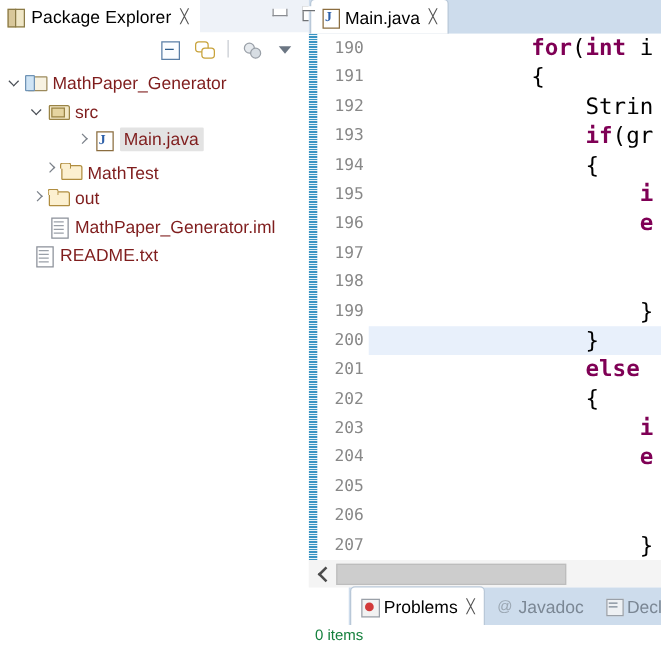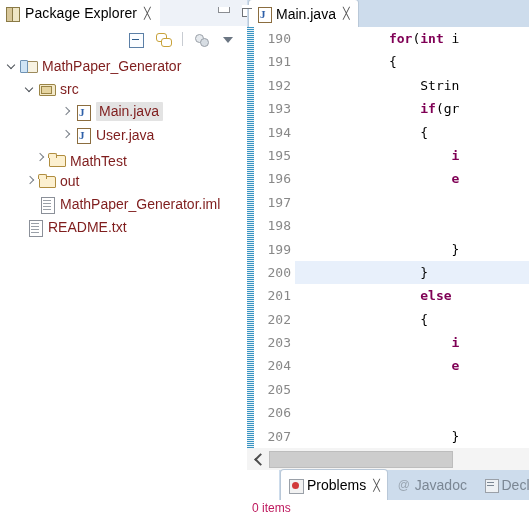--- a/index.html
+++ b/index.html
@@ -186,21 +186,21 @@
   #gutter{
     position:absolute;left:7px;top:0;width:41px;height:421px;
     background:#ffffff;
   }
   .lnum{
     height:23.4px;line-height:23.4px;text-align:right;padding-right:4px;
     font-family:"DejaVu Sans Mono", monospace;font-size:13px;color:#888888;
   }
   #lines{
     position:absolute;left:48px;top:0;width:234px;height:421px;
-    font-family:"DejaVu Sans Mono", monospace;font-size:13px;
+    font-family:"DejaVu Sans Mono", monospace;font-size:18px;
   }
   .cline{
     height:23.4px;line-height:23.4px;white-space:pre;overflow:hidden;
     color:#000000;
   }
   .cline.cur{background:#e8f0fb;}
   .kw{color:#7f0055;font-weight:bold;}
   #caret{
     position:absolute;left:160px;top:0;width:1px;height:16px;background:#000;
   }
@@ -225,21 +225,21 @@
     margin-left:32px;
   }
   .btab{
     position:absolute;top:0;height:30px;display:flex;align-items:center;gap:4px;
     padding:0 7px;white-space:nowrap;font-size:14px;
   }
   .btab.active{background:#ffffff;border-radius:3px 3px 0 0;box-shadow:0 0 0 1px #b9c8d8;color:#000;}
   .btab.inactive{color:#7b8794;}
   #bottom-body{
     position:absolute;left:0;top:500px;width:282px;height:17px;background:#ffffff;
-    font-size:12px;color:#be185d;padding:1px 12px 0 5px;box-sizing:border-box;overflow:hidden;
+    font-size:12px;color:#15803d;padding:1px 12px 0 5px;box-sizing:border-box;overflow:hidden;
   }
   
   .ic-prob{width:15px;height:15px;position:relative;display:inline-block;}
   .ic-prob::before{
     content:"";position:absolute;left:1px;top:1px;width:13px;height:13px;
     background:#f2f2f2;border:1px solid #9aa0a8;
   }
   .ic-prob::after{
     content:"";position:absolute;left:4px;top:4px;width:7px;height:7px;
     background:#d23a3a;border-radius:50%;
@@ -329,25 +329,20 @@
         </div>
         <div class="trow" style="padding-left: 22px;">
           <span class="twist open"></span>
           <span class="ticon ic-src"></span>
           <span class="tlabel-wrap"><span class="tlabel">src</span></span>
         </div>
         <div class="trow sel" style="padding-left: 58px;">
           <span class="twist closed"></span>
           <span class="ticon ic-java"></span>
           <span class="tlabel-wrap"><span class="tlabel">Main.java</span></span>
-        </div>
-        <div class="trow" style="padding-left: 58px;">
-          <span class="twist closed"></span>
-          <span class="ticon ic-java"></span>
-          <span class="tlabel-wrap"><span class="tlabel">User.java</span></span>
         </div>
         <div class="trow" style="padding-left: 32px; align-items: flex-end;">
           <span class="twist closed"></span>
           <span class="ticon ic-folder"></span>
           <span class="tlabel-wrap"><span class="tlabel">MathTest</span></span>
         </div>
         <div class="trow" style="padding-left: 22px;">
           <span class="twist closed"></span>
           <span class="ticon ic-folder"></span>
           <span class="tlabel-wrap"><span class="tlabel">out</span></span>

